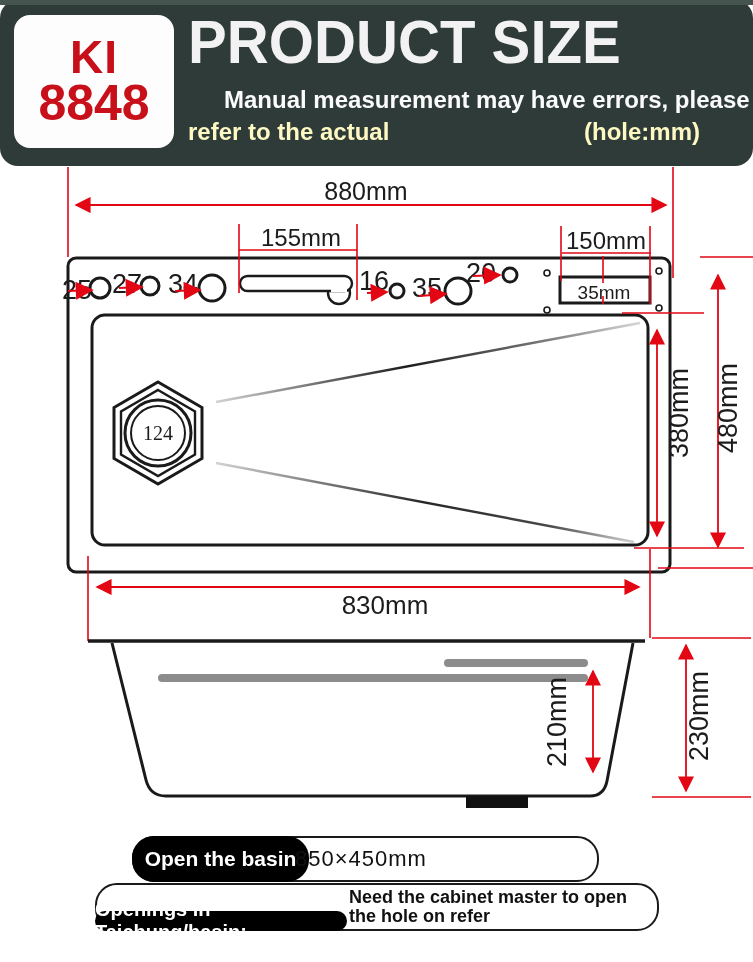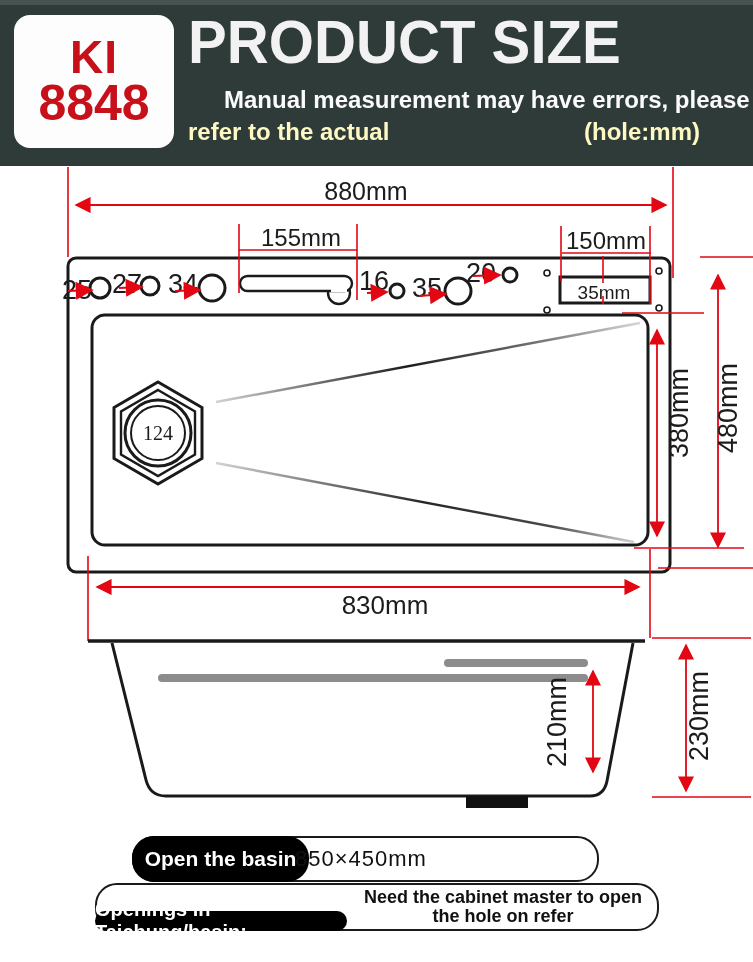--- a/index.html
+++ b/index.html
@@ -1,19 +1,19 @@
 <!DOCTYPE html>
 <html><head>
 <meta charset="utf-8">
 <style>
   html,body{margin:0;padding:0;background:#fff;}
   body{width:753px;height:962px;position:relative;overflow:hidden;
        font-family:"Liberation Sans",sans-serif;}
   
-  .header{position:absolute;left:0;top:0;width:753px;height:166px;background:#2e3b39;}
+  .header{position:absolute;left:0;top:0;width:753px;height:166px;background:#2e3b39;border-radius:18px;}
   .header-topstrip{position:absolute;left:0;top:0;width:753px;height:5px;background:#45544f;}
   .logo-box{position:absolute;left:14px;top:15px;width:160px;height:133px;
             background:#fdfdfd;border-radius:16px;display:flex;flex-direction:column;
             align-items:center;justify-content:center;line-height:.95;}
   .logo-box .l1{font-size:46px;font-weight:bold;color:#c8101b;letter-spacing:1px;}
   .logo-box .l2{font-size:50px;font-weight:bold;color:#c8101b;letter-spacing:0px;text-align:center;}
   .main-title{position:absolute;left:188px;top:6px;width:552px;height:70px;
               color:#f2f2f2;font-size:57px;font-weight:bold;letter-spacing:0px;
               transform:scale(1.02,1.08);transform-origin:left top;white-space:nowrap;}
   .sub1{position:absolute;left:188px;top:86px;width:560px;color:#fbfbfb;
@@ -29,21 +29,21 @@
             display:flex;align-items:center;}
   .pill-dark{position:absolute;left:-2px;top:-2px;bottom:-2px;background:#000000;
              border-radius:22px;color:#fff;display:flex;align-items:center;
              justify-content:center;font-weight:bold;}
   .row1{left:132px;top:836px;width:463px;height:42px;}
   .row1 .pill-dark{width:177px;font-size:21px;}
   .row1 .pill-value{position:absolute;left:161px;right:0;
                     font-size:22px;color:#111;letter-spacing:1px;}
   .row2{left:95px;top:883px;width:560px;height:44px;}
   .row2 .pill-dark{width:252px;font-size:20px;margin-top:28px;}
-  .row2 .pill-value{position:absolute;left:252px;right:0;text-align:center;
+  .row2 .pill-value{position:absolute;left:252px;right:0;
                     font-size:18px;font-weight:bold;color:#111;line-height:1.08;}
 </style>
 </head>
 <body>
 
 <div class="header">
   <div class="header-topstrip"></div>
   <div class="logo-box">
     <div class="l1">KI</div>
     <div class="l2">8848</div>

